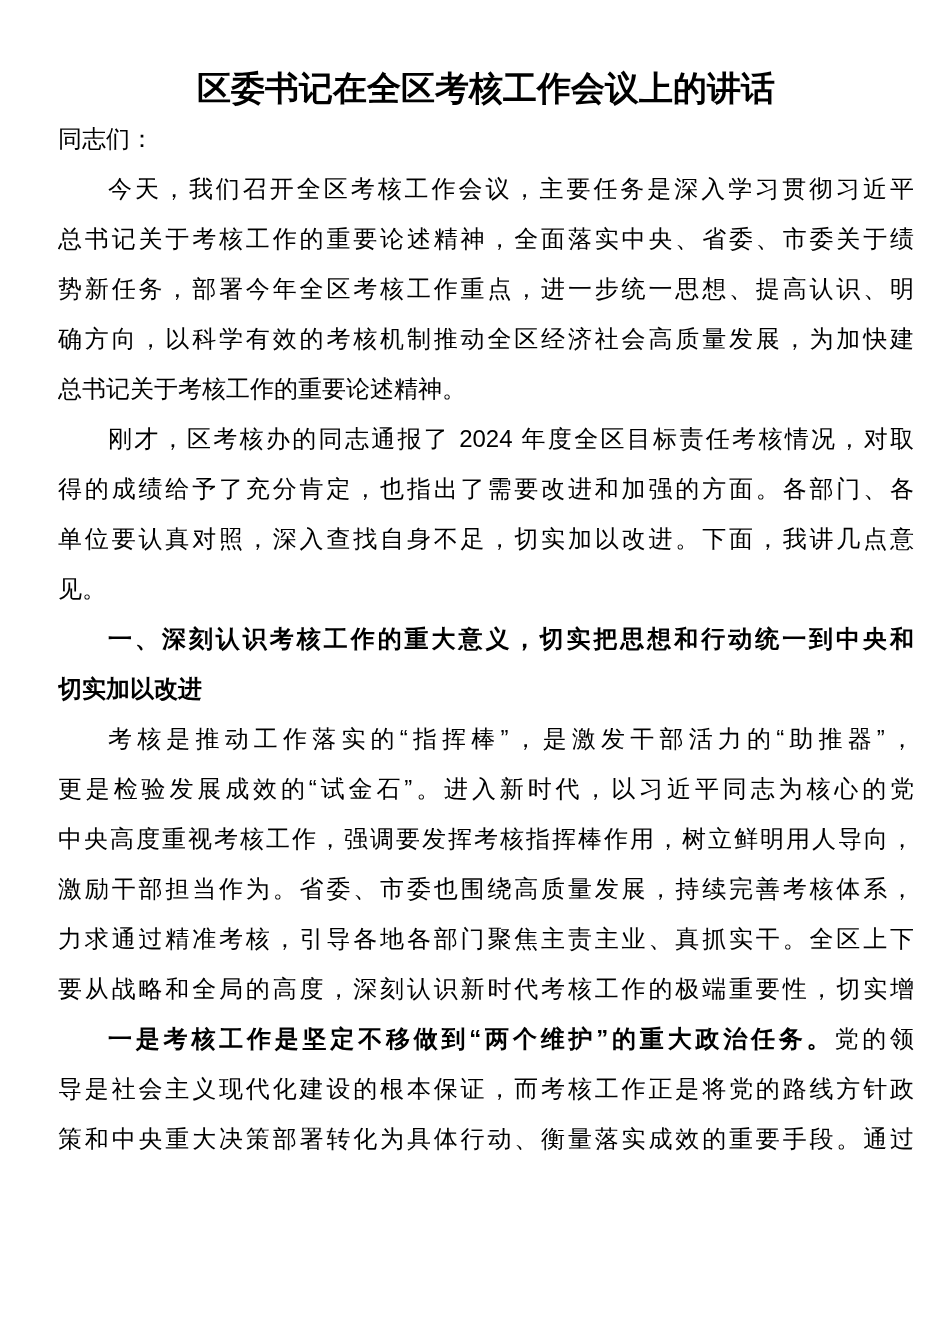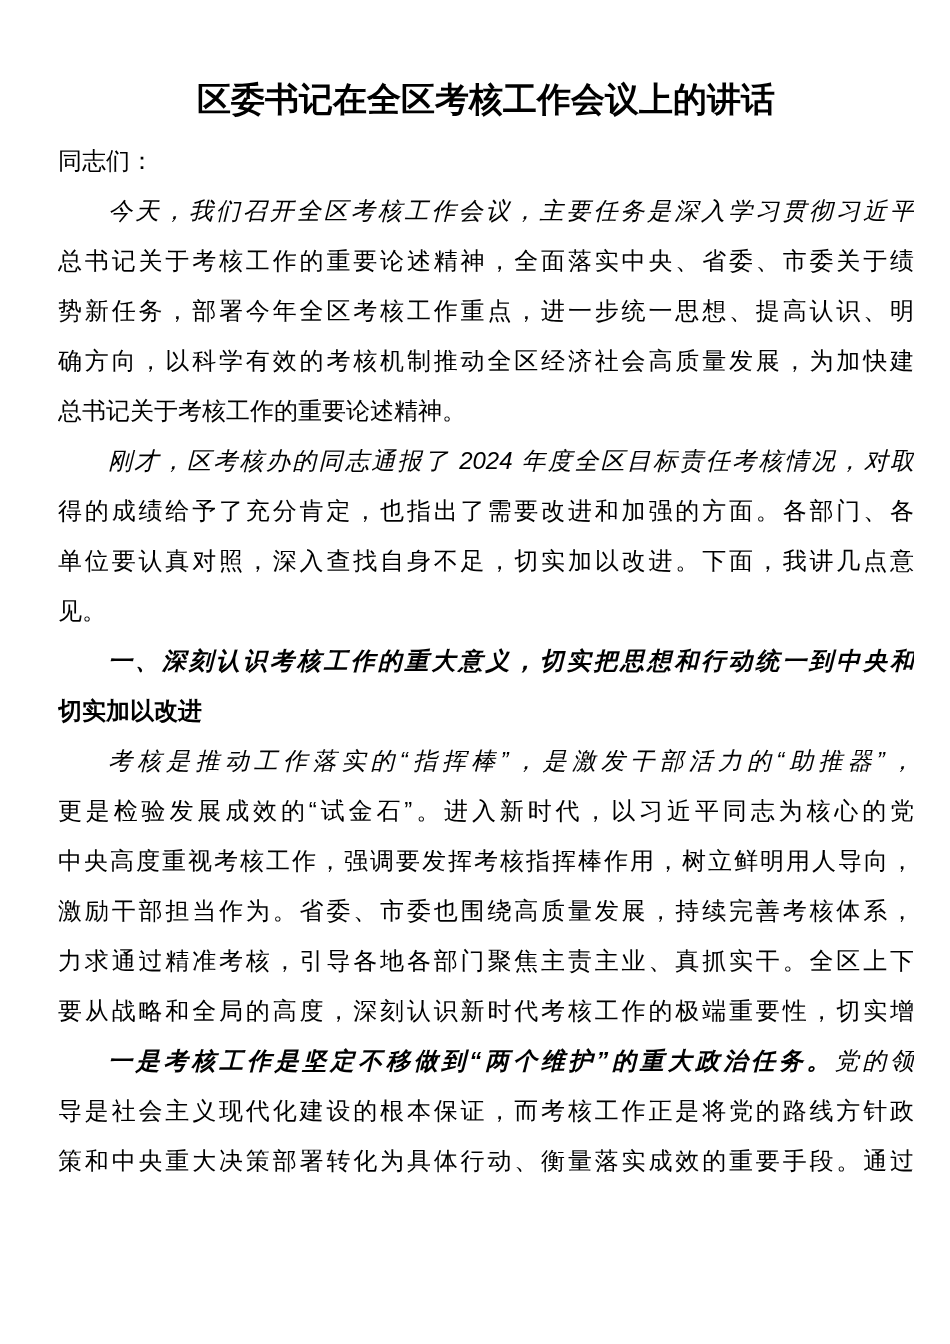--- a/index.html
+++ b/index.html
@@ -16,40 +16,39 @@
     box-sizing: border-box;
     padding: 62px 36px 0 58px;
     font-family: "Liberation Sans", sans-serif;
     overflow: hidden;
   }
   .doc-title {
     font-size: 34px;
     font-weight: bold;
     line-height: 52px;
     text-align: center;
-    margin: 11px;
+    margin: 0;
     white-space: nowrap;
   }
   .lines {
     margin-top: 0;
   }
   .line {
     font-size: 24px;
     line-height: 50px;
     height: 50px;
     overflow: hidden;
     text-align: left;
   }
   .line.fill {
     text-align: justify;
     text-align-last: justify;
   }
   .line.indent {
     text-indent: 50px;
-    font-style: italic;
   }
   .line.bold, .line .bold {
     font-weight: bold;
   }
 </style>
 </head>
 <body>
 
 <div class="page">
   <h1 class="doc-title">区委书记在全区考核工作会议上的讲话</h1>

